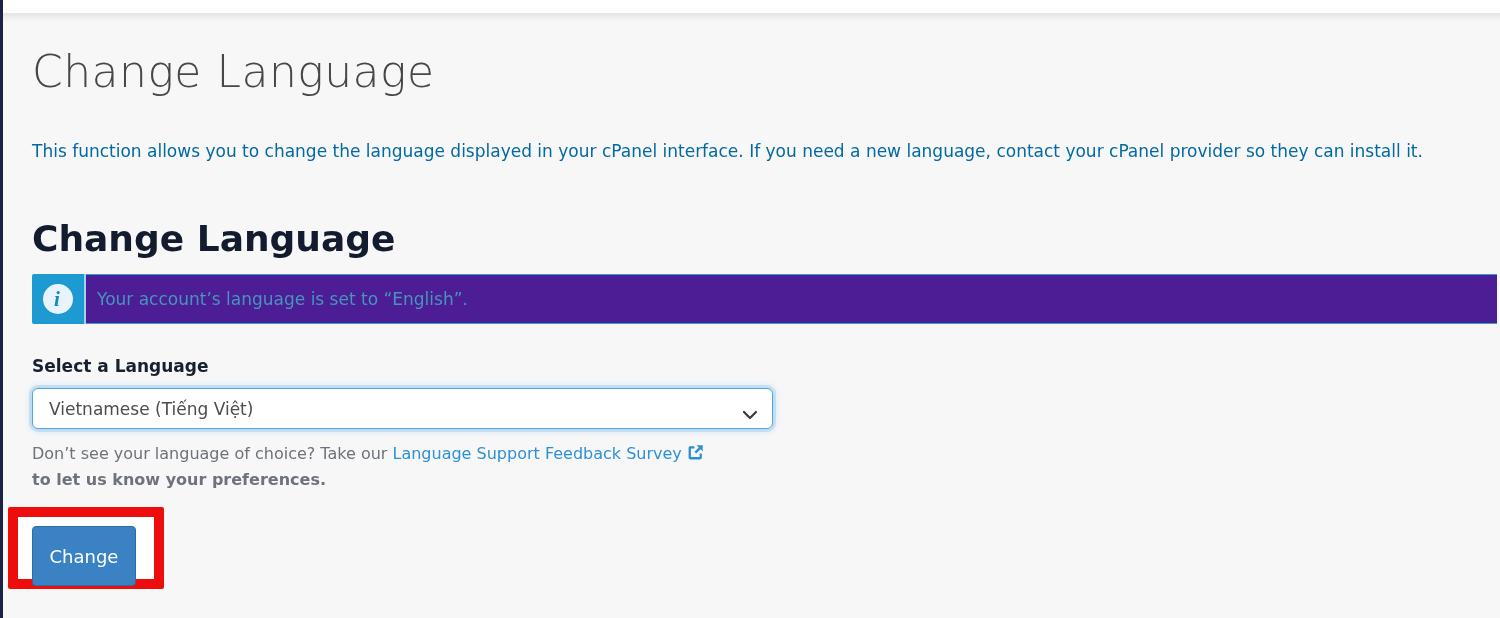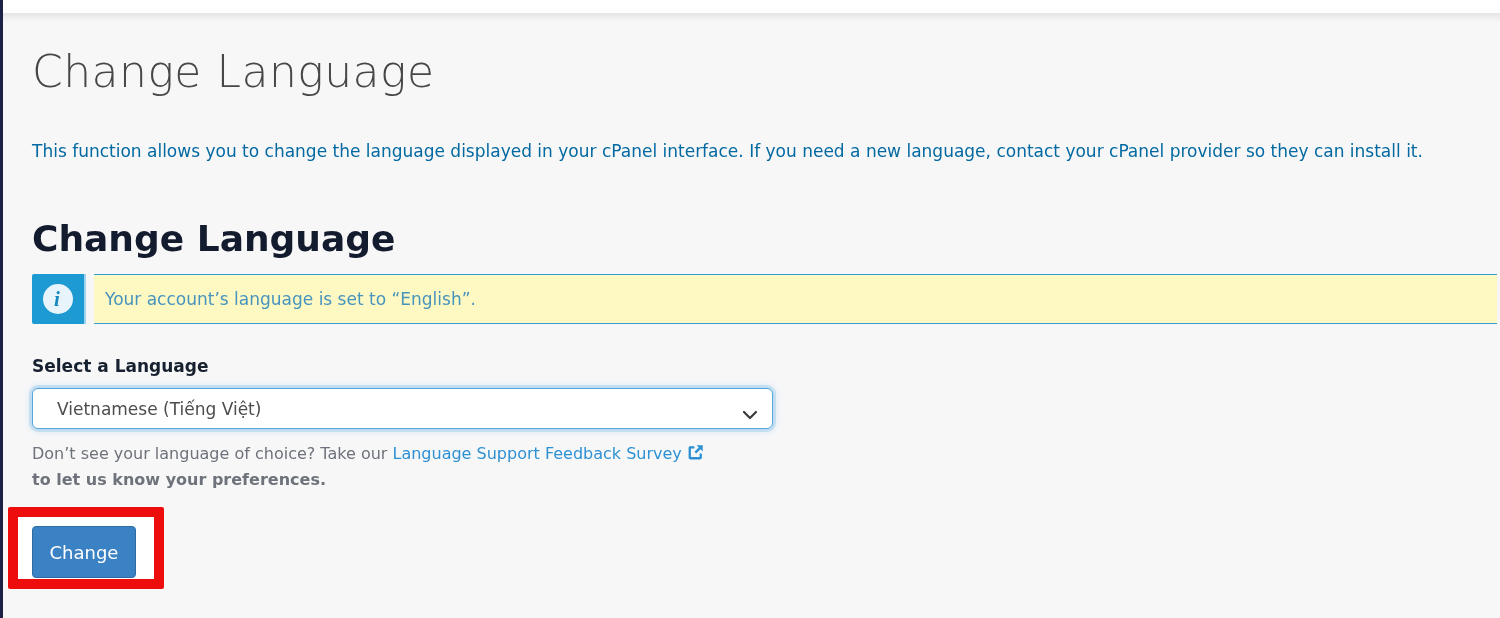--- a/index.html
+++ b/index.html
@@ -50,38 +50,38 @@
   }
   .info-circle {
     width: 30px; height: 30px; border-radius: 50%;
     background: #e7f4fb; color: #1787bf;
     font-family: "Liberation Serif", "DejaVu Serif", serif;
     font-style: italic; font-weight: 700; font-size: 21px;
     display: flex; align-items: center; justify-content: center;
     padding-right: 2px;
   }
   .callout-body {
-    flex: 1; background: #fef9c3;
+    flex: 1; background: #4c1d95;
     border-top: 1px solid #2e9fd6; border-bottom: 1px solid #2e9fd6;
     display: flex; align-items: center;
     padding-left: 11px;
-    font-size: 17px; color: #4794bd; margin-left: 8px;
+    font-size: 17px; color: #4794bd;
   }
   .field-label {
     margin-top: 32px;
     font-size: 17px; font-weight: 700; color: #16202e; line-height: 20px;
   }
   .select-box {
     margin-top: 12px;
     width: 741px; height: 41px;
     background: #ffffff;
     border: 1px solid #54a7da; border-radius: 6px;
     box-shadow: 0 0 0 3px rgba(125, 190, 233, 0.30), 0 0 8px rgba(125, 190, 233, 0.55);
     display: flex; align-items: center;
-    padding: 0 14px 0 24px;
+    padding: 0 14px 0 16px;
     font-size: 17px; color: #4d4d4f;
     cursor: pointer;
   }
   .select-value { flex: 1; }
   .chevron-wrap { width: 16px; height: 10px; }
   .help-text {
     margin-top: 13px;
     font-size: 16px; color: #6e727a; line-height: 24px;
   }
   .help-link {
@@ -92,21 +92,21 @@
   .button-zone { position: relative; height: 110px; margin-top: 15px; }
   .annotation-box {
     position: absolute; left: -24px; top: 0;
     width: 156px; height: 82px;
     background: #ffffff;
     border: 10px solid #ee0d0d;
     border-radius: 2px;
   }
   .change-button {
     position: absolute; left: 0px; top: 19px;
-    width: 104px; height: 52px;
+    width: 104px; height: 60px;
     background: #3a82c4;
     border: 1px solid #2e6da4; border-radius: 4px;
     color: #ffffff; font-size: 18px;
     font-family: "DejaVu Sans", "Liberation Sans", sans-serif;
     display: flex; align-items: center; justify-content: center;
     cursor: pointer;
   }
 </style>
 </head>
 <body>

